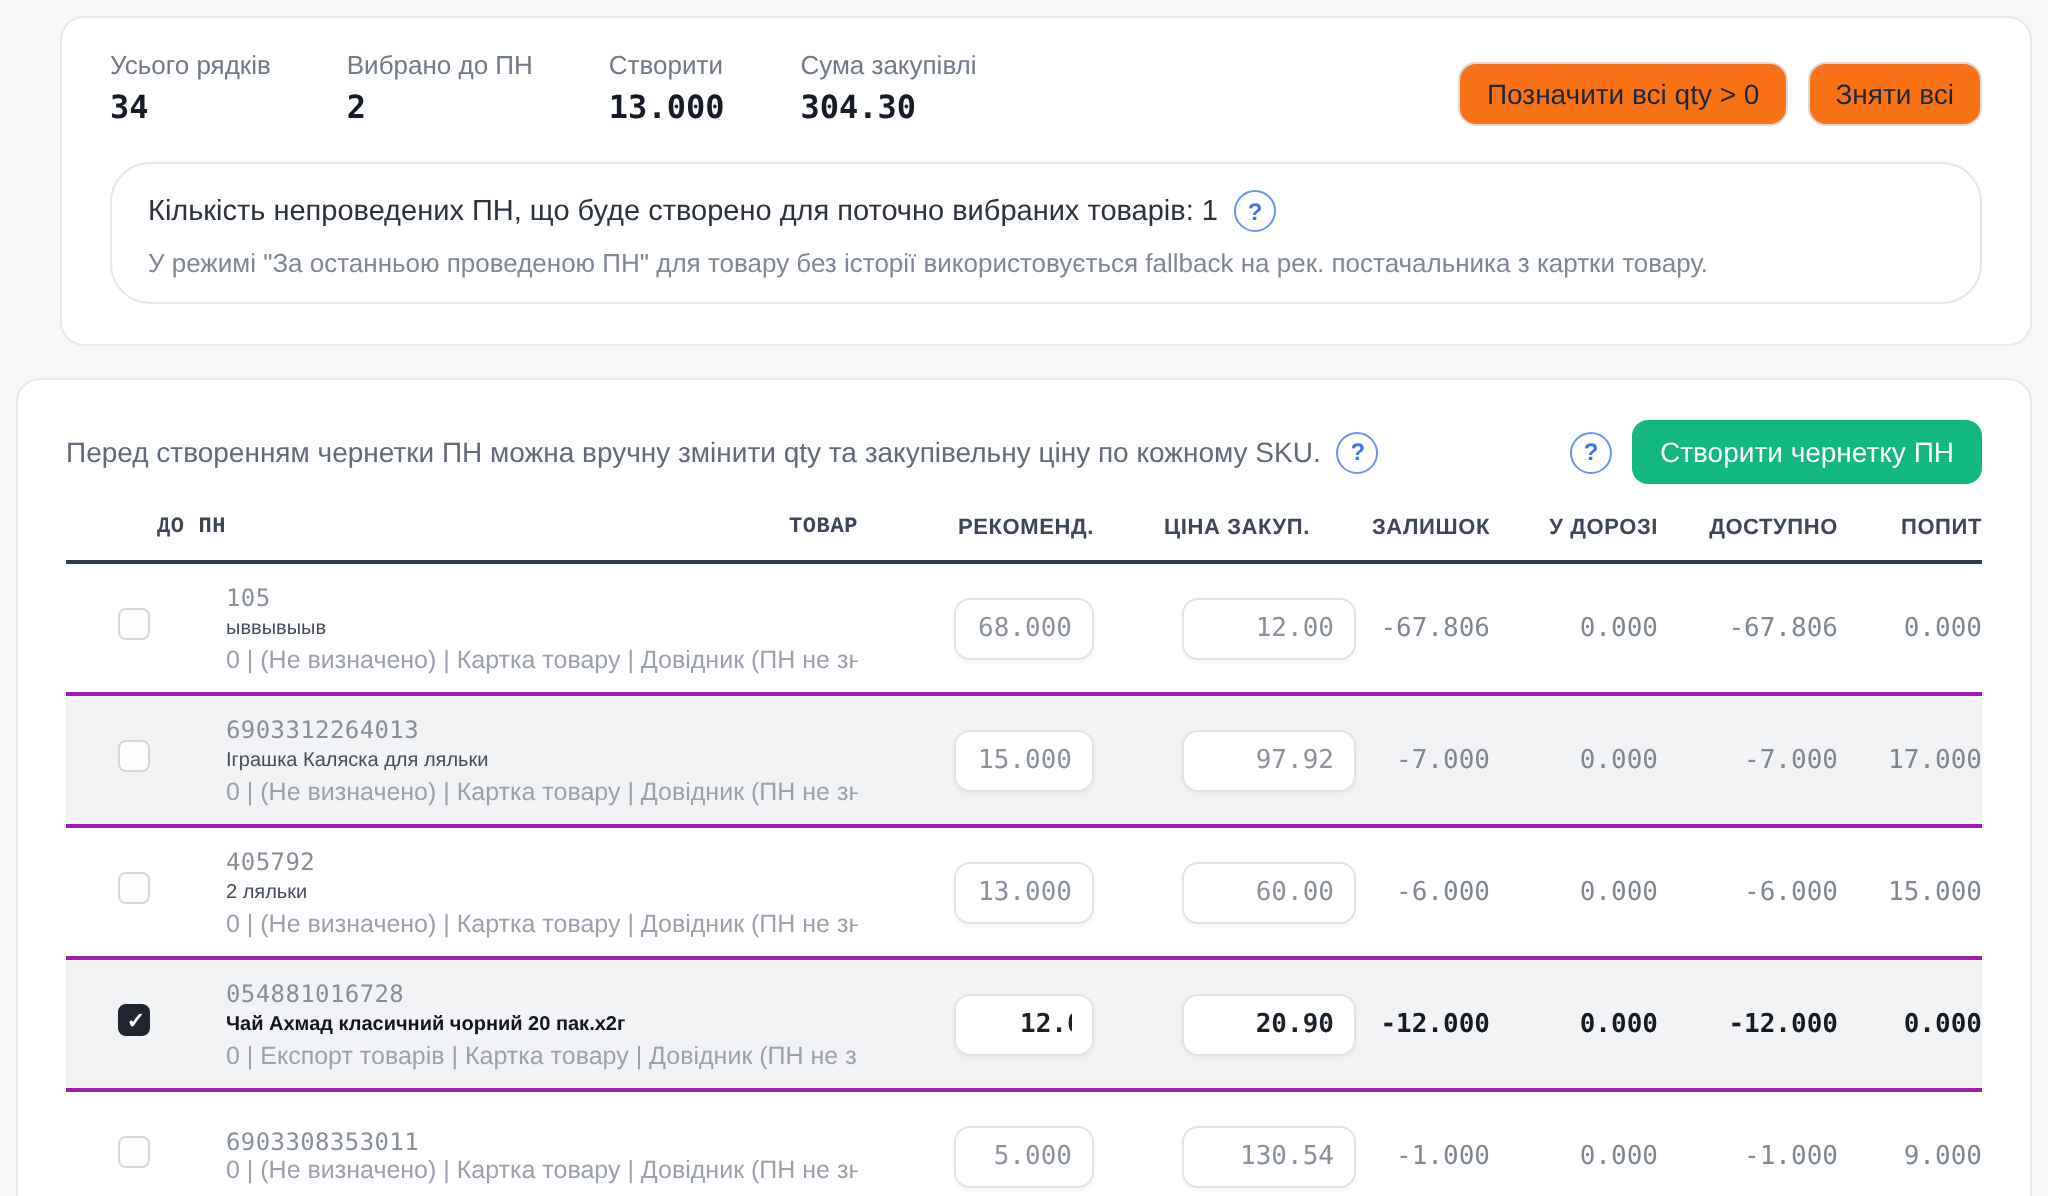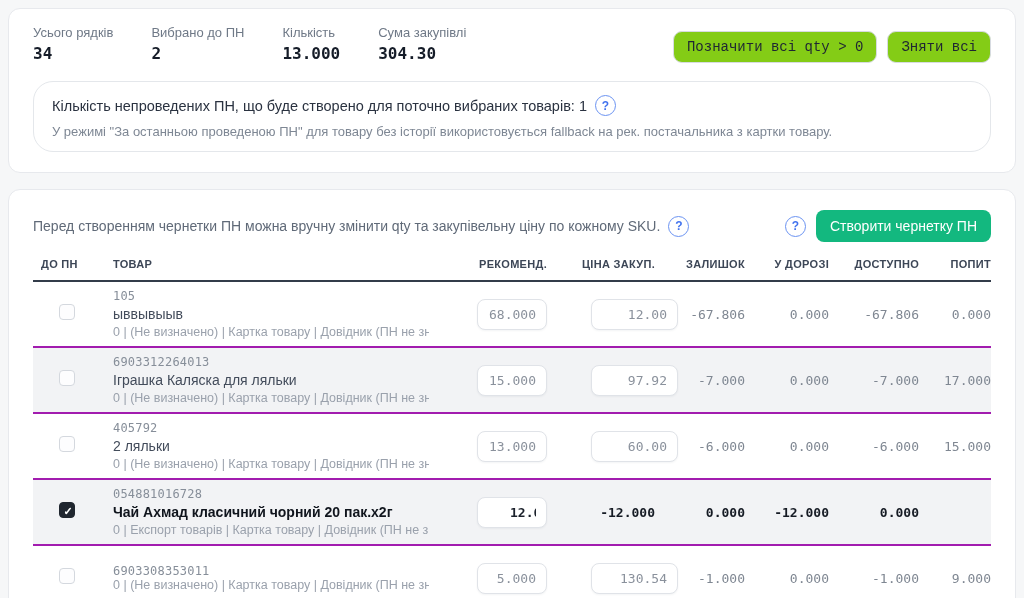--- a/index.html
+++ b/index.html
@@ -9,37 +9,37 @@
     font-family:"Liberation Sans", sans-serif;
     color:#232a36;
   }
   .page { padding:8px; }
 
   .panel {
     background:#ffffff;
     border:1px solid #e7e9ed;
     border-radius:12px;
   }
-  .panel-top { padding:16px 24px 20px; margin-bottom:16px; }
+  .panel-top { padding:16px 24px 20px; margin-bottom:16px;margin-left:22px; }
   .panel-table { padding:20px 24px 24px; }
 
   
   .stats-row { display:flex; justify-content:space-between; align-items:flex-start; }
   .stats { display:flex; }
   .stat { margin-right:38px; }
   .stat-label { font-size:13px; color:#6f7987; white-space:nowrap; }
   .stat-value {
     margin-top:4px; font-size:16px; font-weight:bold; color:#151c28;
     font-family:"DejaVu Sans Mono", monospace;
   }
   .top-actions { display:flex; gap:10px; padding-top:6px; }
   .btn-outline {
-    background:#84cc16; border:1px solid #d7dbe1; border-radius:9px;
+    background:#f97316; border:1px solid #d7dbe1; border-radius:9px;
     padding:7px 13px; font-size:14px; color:#1f2633; cursor:pointer;
-    font-family:Liberation Mono, monospace; white-space:nowrap;
+    font-family:Liberation Sans, sans-serif; white-space:nowrap;
   }
 
   
   .info-box {
     margin-top:18px; border:1px solid #e4e7eb; border-radius:20px;
     padding:13px 18px 12px;
   }
   .info-line1 { font-size:14.5px; color:#2a3240; display:flex; align-items:center; gap:8px; }
   .info-line2 { margin-top:8px; font-size:13px; color:#7e8794; }
 
@@ -67,21 +67,21 @@
     align-items:center;
   }
   .thead {
     padding-bottom:10px;
     border-bottom:2px solid #333c4a;
   }
   .th {
     font-size:11px; font-weight:bold; color:#3c4656; letter-spacing:.3px;
     text-transform:uppercase; white-space:nowrap;
   }
-  .th.left { text-align:left; }
+  .th.left { text-align:right;font-family:Liberation Mono, monospace; }
   .th:first-child { padding-left:8px; }
   .th.right { text-align:right; }
 
   .row { height:66px; border-bottom:2px solid #a21caf; }
   .row:nth-child(odd) { background:#f2f3f5; }
   .row:nth-child(even) { background:#ffffff; }
 
   .cell-check { padding-left:26px; }
   .checkbox {
     display:inline-block; width:16px; height:16px; border-radius:4px;
@@ -93,21 +93,21 @@
     content:"✓"; position:absolute; left:0; top:0; width:16px; height:16px;
     display:flex; align-items:center; justify-content:center;
     color:#fff; font-size:11px; font-weight:bold;
   }
 
   .cell-product { padding-right:16px; overflow:hidden; }
   .p-code {
     font-family:"DejaVu Sans Mono", monospace;
     font-size:12px; color:#868e99; letter-spacing:.2px;
   }
-  .p-name { font-size:14px; color:#434c5b; margin:3px 0; white-space:nowrap; }
+  .p-name { font-size:10px; color:#434c5b; margin:3px 0; white-space:nowrap; }
   .p-meta { font-size:12.5px; color:#9aa1ac; white-space:nowrap; }
 
   .cell-input { text-align:right; }
   .qty-input {
     width:70px; height:31px; border:1px solid #e0e3e8; border-radius:8px;
     background:#fff; text-align:right; padding:0 10px;
     font-family:"DejaVu Sans Mono", monospace; font-size:13px; color:#8a919c;
     box-shadow:0 1px 2px rgba(20,30,50,.05); outline:none;margin-left:44px;
   }
   .cell-input.price .qty-input { width:87px; }
@@ -131,21 +131,21 @@
       <div class="stats">
         <div class="stat">
           <div class="stat-label">Усього рядків</div>
           <div class="stat-value">34</div>
         </div>
         <div class="stat">
           <div class="stat-label">Вибрано до ПН</div>
           <div class="stat-value">2</div>
         </div>
         <div class="stat">
-          <div class="stat-label">Кількість</div>
+          <div class="stat-label">Створити</div>
           <div class="stat-value">13.000</div>
         </div>
         <div class="stat">
           <div class="stat-label">Сума закупівлі</div>
           <div class="stat-value">304.30</div>
         </div>
       </div>
       <div class="top-actions">
         <button class="btn-outline">Позначити всі qty &gt; 0</button>
         <button class="btn-outline">Зняти всі</button>
@@ -231,20 +231,21 @@
       </div>
 
       <div class="grid-row row selected">
         <div class="cell-check"><span class="checkbox checked"></span></div>
         <div class="cell-product">
           <div class="p-code">054881016728</div>
           <div class="p-name">Чай Ахмад класичний чорний 20 пак.х2г</div>
           <div class="p-meta">0 | Експорт товарів | Картка товару | Довідник (ПН не знайдено)</div>
         </div>
         <div class="cell-input"><input class="qty-input" value="12.000" style=""></div>
+        <div class="cell-input price"><input class="qty-input" value="20.90" style=""></div>
         <div class="cell-num">-12.000</div>
         <div class="cell-num">0.000</div>
         <div class="cell-num">-12.000</div>
         <div class="cell-num">0.000</div>
       </div>
 
       <div class="grid-row row">
         <div class="cell-check"><span class="checkbox"></span></div>
         <div class="cell-product">
           <div class="p-code">6903308353011</div>

